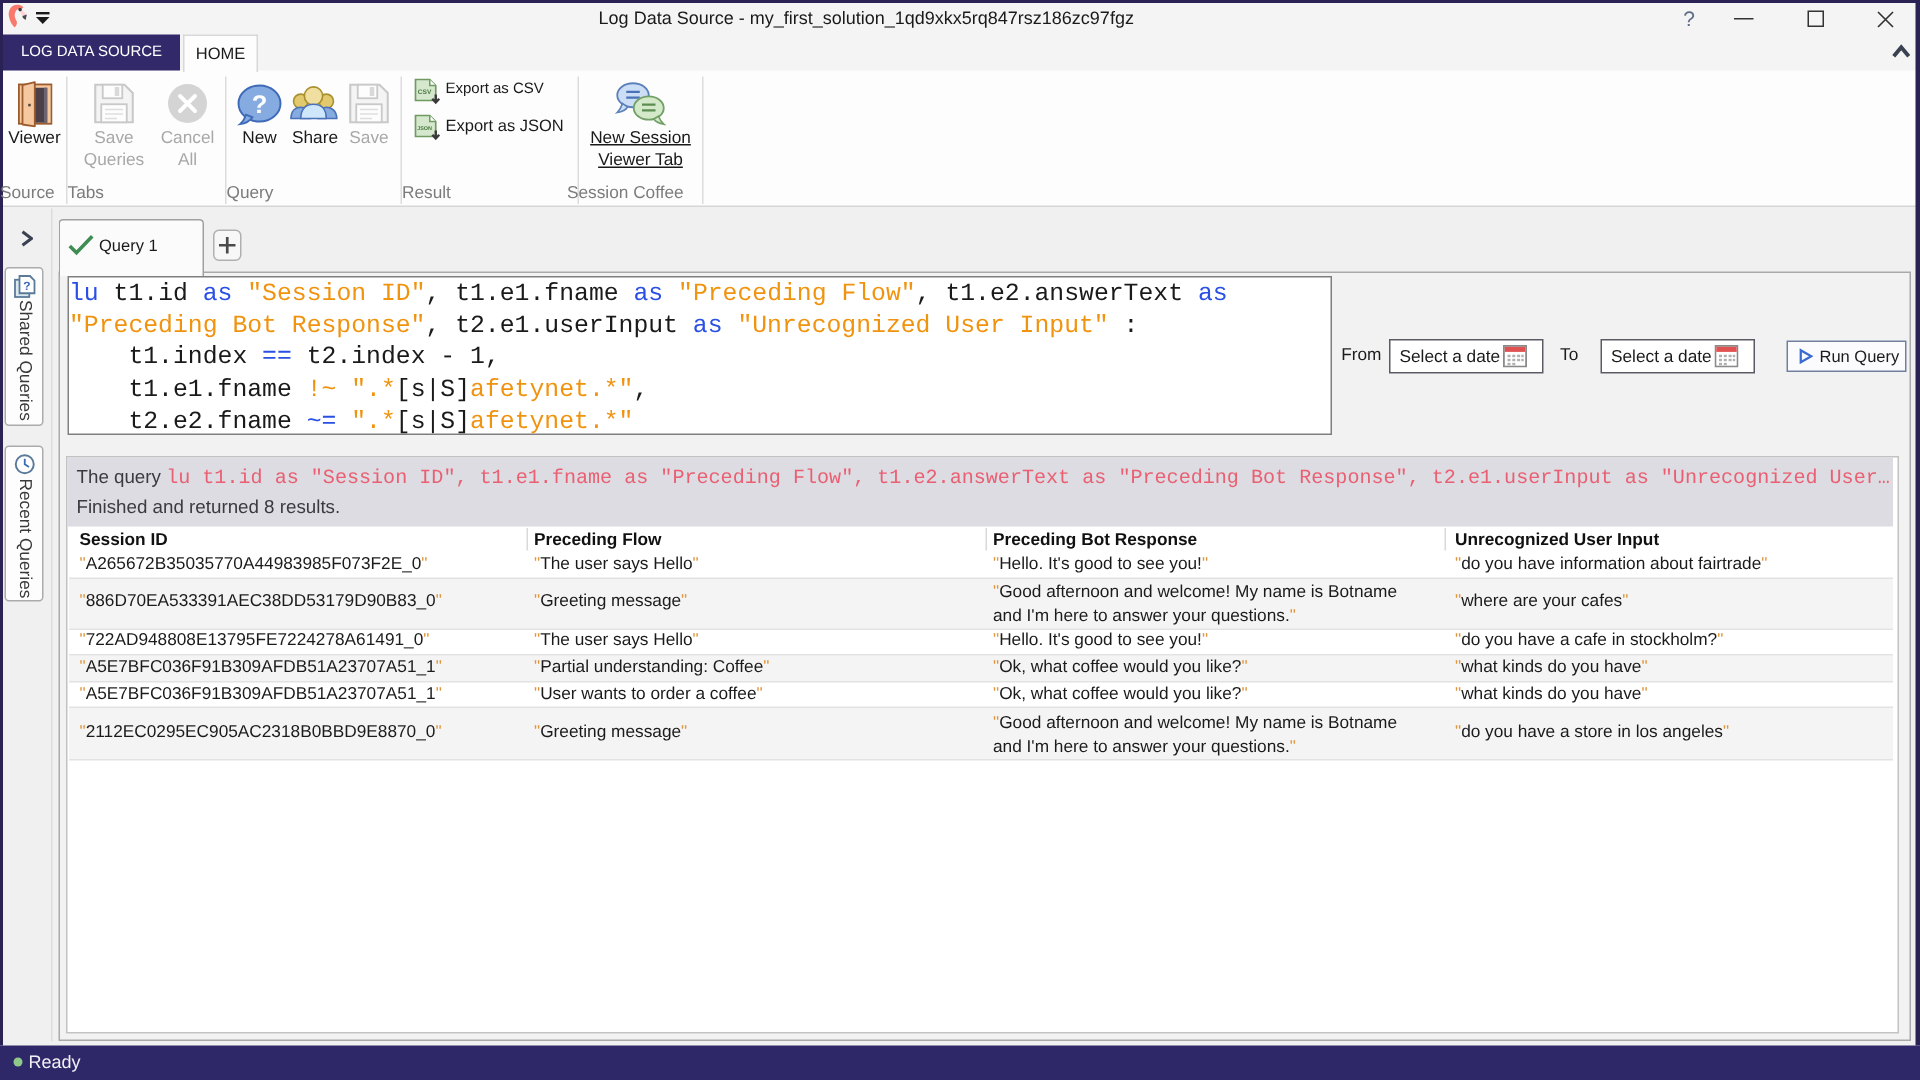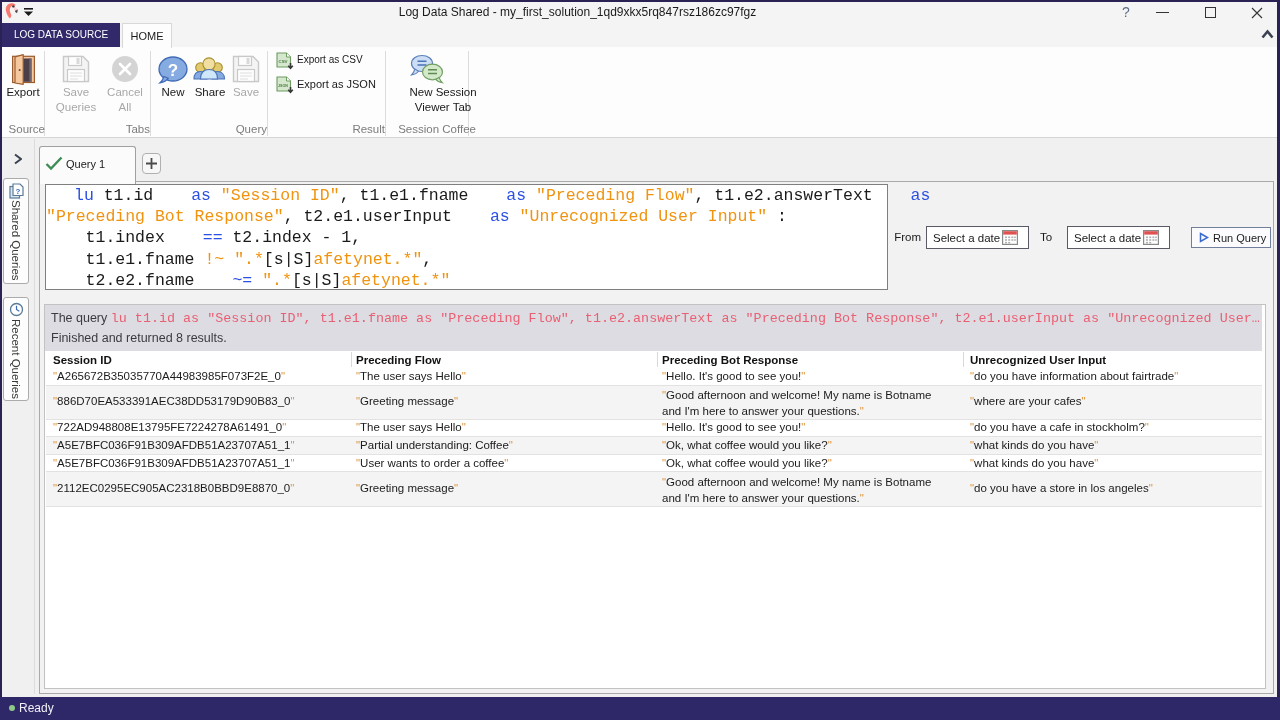--- a/index.html
+++ b/index.html
@@ -1,23 +1,23 @@
 <!DOCTYPE html>
 <html><head>
 <meta charset="utf-8">
 <style>
 * { margin:0; padding:0; box-sizing:border-box; }
 html,body { width:1280px; height:720px; overflow:hidden; }
 body { font-family:"Liberation Sans", sans-serif; background:#f0f0f0; position:relative; }
 .abs { position:absolute; }
 .mono { font-family:"Liberation Mono", monospace; }
-.kw { color:#2a4fe4;margin-left:28px; }
+.kw { color:#2a4fe4; }
 .str { color:#f0930f; }
 .sep { position:absolute; width:1px; top:51px; height:85px; background:#dcdcdc; }
-.glbl { position:absolute; top:123px; height:14px; font-size:11.5px; color:#7c7c7c; text-align:right; }
+.glbl { position:absolute; top:123px; height:14px; font-size:11.5px; color:#7c7c7c; text-align:left; }
 .btnlbl { position:absolute; font-size:11.5px; color:#1a1a1a; text-align:center; line-height:15px; }
 .dis { color:#a8a8a8; }
 .q { color:#e0963c; }
 .cell { position:absolute; font-size:11.5px; color:#1b1b1b; white-space:nowrap; }
 .hdr { position:absolute; font-size:11.5px; font-weight:bold; color:#111; white-space:nowrap; }
 .rowline { position:absolute; left:46px; width:1216px; height:1px; background:#e2e2e2; }
 </style>
 </head>
 <body>
 
@@ -36,21 +36,21 @@
   <path d="M12.9 4.9 L16.9 8.6 L13.9 9.7 C12.7 8.7 12.3 6.4 12.9 4.9 Z" fill="#ffd3d8"></path>
   <circle cx="12.4" cy="5.4" r="1.2" fill="#3c3c3c"></circle>
   <path d="M13.9 9.7 L16.9 8.6 L16.1 12.3 L14.3 11.0 Z" fill="#4a4a4a"></path>
 </svg>
 
 <svg class="abs" style="left:23px;top:8px;" width="12" height="9" viewBox="0 0 12 9">
   <rect x="1" y="0" width="9" height="1.6" fill="#1a1a1a"></rect>
   <path d="M1 3.4 L10 3.4 L5.5 8 Z" fill="#1a1a1a"></path>
 </svg>
 
-<div class="abs" style="left:0;top:5px;width:1155px;text-align:center;font-size:12px;color:#1a1a1a;">Log Data Shared - my_first_solution_1qd9xkx5rq847rsz186zc97fgz</div>
+<div class="abs" style="left:0;top:5px;width:1155px;text-align:center;font-size:12px;color:#1a1a1a;">Log Data Source - my_first_solution_1qd9xkx5rq847rsz186zc97fgz</div>
 
 <div class="abs" style="left:1113px;top:4px;width:26px;text-align:center;font-size:14px;color:#5f6d87;">?</div>
 <div class="abs" style="left:1156px;top:12px;width:13px;height:1px;background:#333;"></div>
 <div class="abs" style="left:1205px;top:7px;width:11px;height:11px;border:1px solid #333;"></div>
 <svg class="abs" style="left:1251px;top:7px;" width="12" height="12" viewBox="0 0 12 12">
   <path d="M1 1 L11 11 M11 1 L1 11" stroke="#333" stroke-width="1.1"></path>
 </svg>
 
 <div class="abs" style="left:2px;top:23px;width:118px;height:24px;background:#32296a;color:#fff;font-size:10px;text-align:center;line-height:24px;">LOG DATA SOURCE</div>
 <div class="abs" style="left:122px;top:23px;width:50px;height:25px;background:#fdfdfd;border:1px solid #d8d8d8;border-bottom:none;color:#1a1a1a;font-size:11px;text-align:center;line-height:24px;">HOME</div>
@@ -71,21 +71,21 @@
 <div class="glbl" style="left:268px;width:117px;">Result</div>
 <div class="glbl" style="left:378px;width:98px;">Session Coffee</div>
 
 <svg class="abs" style="left:11.5px;top:53.5px;" width="23" height="31" viewBox="0 0 23 31">
   <rect x="0.6" y="2.3" width="21.8" height="26.2" fill="#f6c8a0" stroke="#9c5c2e" stroke-width="1.2"></rect>
   <rect x="11" y="4.5" width="8.5" height="23.3" fill="#4c4048"></rect>
   <rect x="17.3" y="4.5" width="2.2" height="23.3" fill="#6f6370"></rect>
   <path d="M3 2.8 L11.2 0.7 L11.2 30.3 L3 29 Z" fill="#f6c8a0" stroke="#9c5c2e" stroke-width="1.2" stroke-linejoin="round"></path>
   <rect x="6.8" y="15.2" width="1.7" height="1.7" fill="#5a4632"></rect>
 </svg>
-<div class="btnlbl" style="left:0px;top:85px;width:46px;">Export</div>
+<div class="btnlbl" style="left:0px;top:85px;width:46px;">Viewer</div>
 
 <svg class="abs" style="left:62px;top:55px;" width="28" height="28" viewBox="0 0 28 28">
   <path d="M1.5 1.5 H21 L26.5 7 V26.5 H1.5 Z" fill="#f4f4f4" stroke="#c9c9c9" stroke-width="1.4"></path>
   <rect x="6.5" y="1.5" width="13" height="9" fill="#fdfdfd" stroke="#c9c9c9" stroke-width="1.2"></rect>
   <rect x="14.5" y="3" width="3" height="6" fill="#d9d9d9"></rect>
   <rect x="5.5" y="14.5" width="17" height="12" fill="#fdfdfd" stroke="#c9c9c9" stroke-width="1.2"></rect>
   <path d="M8 18 H20 M8 21 H20 M8 24 H16" stroke="#dedede" stroke-width="1"></path>
 </svg>
 <div class="btnlbl dis" style="left:48px;top:85px;width:56px;">Save<br>Queries</div>
 
@@ -138,21 +138,21 @@
 <div class="abs" style="left:297px;top:78px;font-size:11px;color:#1a1a1a;">Export as JSON</div>
 
 <svg class="abs" style="left:410px;top:54px;" width="34" height="30" viewBox="0 0 34 30">
   <ellipse cx="12" cy="9.5" rx="10.5" ry="8" fill="#cbdef5" stroke="#5c80ba" stroke-width="1.2"></ellipse>
   <path d="M5 15 C4 18 3 19.5 1.5 21 C5.5 20.3 7.5 18.8 8.5 17.3 Z" fill="#cbdef5" stroke="#5c80ba" stroke-width="1.1"></path>
   <path d="M7.5 7.2 H16.5 M7.5 11 H16.5" stroke="#4a72b8" stroke-width="1.5" fill="none"></path>
   <ellipse cx="22.5" cy="18" rx="10" ry="7.8" fill="#d4e8ca" stroke="#71a065" stroke-width="1.2"></ellipse>
   <path d="M29 23.5 C30 26 31 27.5 32.5 28.8 C28.7 28.2 26.8 26.8 25.8 25.4 Z" fill="#d4e8ca" stroke="#71a065" stroke-width="1.1"></path>
   <path d="M18 15.8 H27 M18 19.6 H27" stroke="#5d8d52" stroke-width="1.5" fill="none"></path>
 </svg>
-<div class="btnlbl" style="left:400px;top:85px;width:86px;">New Session<br>Viewer Tab</div>
+<div class="btnlbl" style="left:384px;top:85px;width:86px;text-decoration:underline;">New Session<br>Viewer Tab</div>
 
 <div class="abs" style="left:34px;top:139px;width:1px;height:555px;background:#dcdcdc;"></div>
 <svg class="abs" style="left:13px;top:153px;" width="9" height="12" viewBox="0 0 9 12">
   <path d="M2 1.5 L8 6 L2 10.5" fill="none" stroke="#3a4150" stroke-width="2"></path>
 </svg>
 
 <div class="abs" style="left:3px;top:178px;width:26px;height:106px;background:#fdfdfd;border:1px solid #ababab;border-radius:3px;"></div>
 <svg class="abs" style="left:9px;top:183px;" width="15" height="16" viewBox="0 0 15 16">
   <rect x="1" y="3.5" width="9.5" height="11.5" fill="#dce8f0" stroke="#5b7a99" stroke-width="1.2"></rect>
   <path d="M4 1 H11 L14 4 V12.5 H4 Z" fill="#fff" stroke="#5b7a99" stroke-width="1.2"></path>

